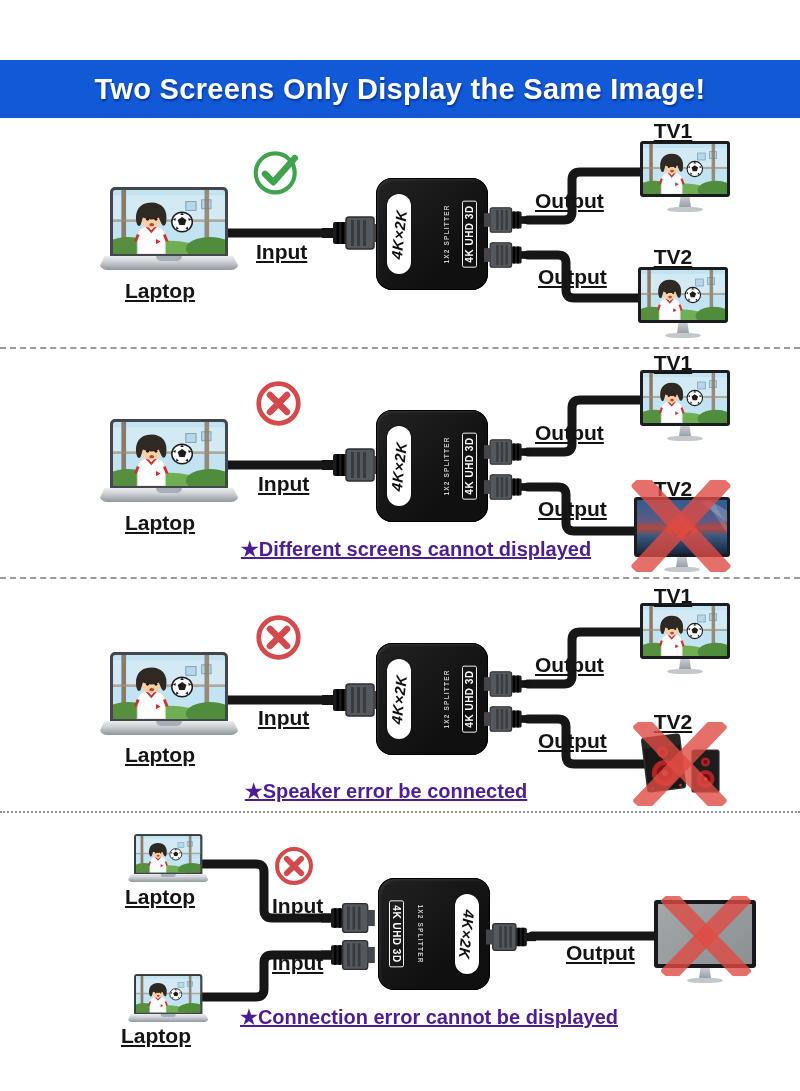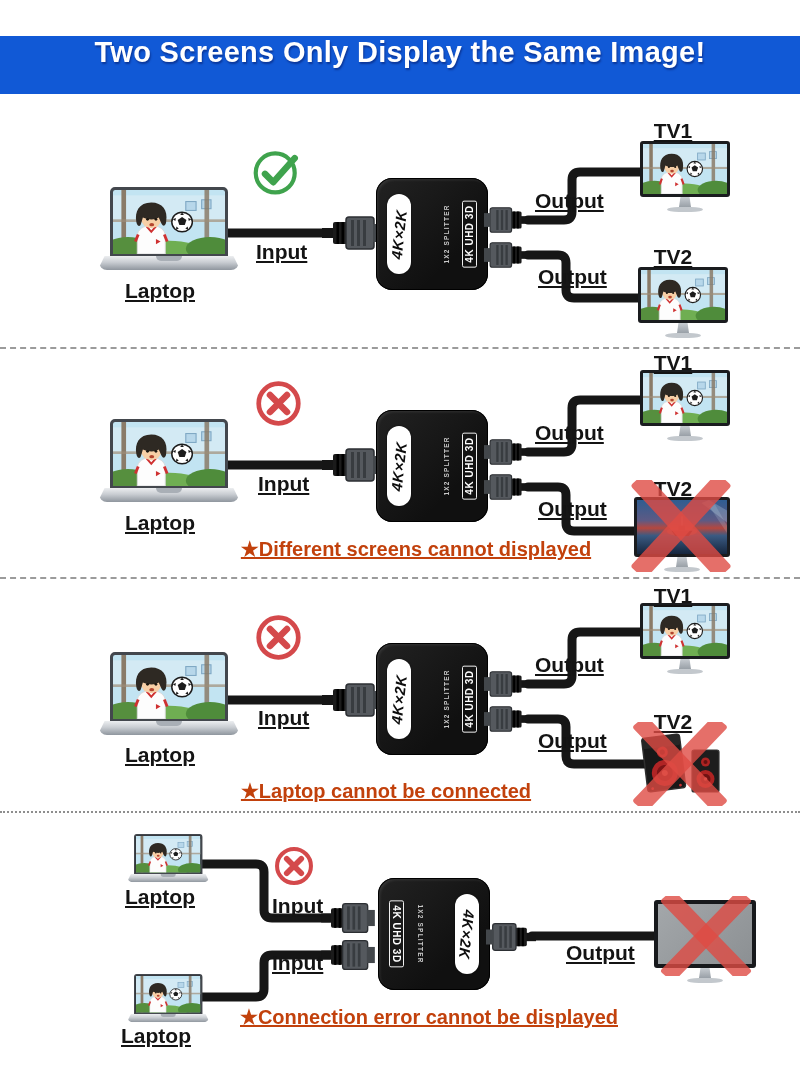--- a/index.html
+++ b/index.html
@@ -1,24 +1,24 @@
 <!DOCTYPE html>
 <html><head>
 <meta charset="utf-8">
 <style>
   html,body{margin:0;padding:0;background:#fff;font-family:"Liberation Sans",sans-serif;}
   #stage{position:relative;width:800px;height:1091px;background:#fff;overflow:hidden;}
   .abs{position:absolute;}
-  .banner{left:0;top:36px;width:800px;height:58px;background:#1159d6;display:flex;align-items:flex-start;justify-content:center;}
+  .banner{left:0;top:60px;width:800px;height:58px;background:#1159d6;display:flex;align-items:center;justify-content:center;}
   .banner span{color:#fff;font-size:29px;font-weight:700;letter-spacing:.3px;text-shadow:1px 2px 2px rgba(0,0,60,.4);white-space:nowrap;}
   .sep{left:0;width:800px;height:0;border-top:2px dashed #9b9b9b;}
   .sep.dotted{border-top-style:dotted;border-top-color:#8e8e8e;}
   .label{font-weight:700;font-size:21px;color:#141414;white-space:nowrap;}
   .label.center{text-align:center;}
-  .caption{font-weight:700;font-size:20px;color:#c2410c;text-align:center;white-space:nowrap;}
+  .caption{font-weight:700;font-size:20px;color:#4c1d95;text-align:center;white-space:nowrap;}
   .cables{left:0;top:0;width:800px;height:1091px;z-index:1;pointer-events:none;}
   .cable{fill:none;stroke:#161616;stroke-width:9;stroke-linecap:round;stroke-linejoin:round;}
   .z2{z-index:2;} .z3{z-index:3;} .z4{z-index:4;text-decoration:underline;} .z5{z-index:5;}
   .scene{display:block;width:100%;height:100%;}
   
   .lap-screen{width:112px;height:64px;border:3px solid #43474d;border-bottom-width:2px;border-radius:5px 5px 0 0;background:#111;overflow:hidden;}
   .lap-base{position:relative;width:140px;height:14px;margin-left:-11px;background:linear-gradient(180deg,#eceef0 0%,#c9cdd2 45%,#8f969e 100%);clip-path:polygon(4% 0,96% 0,100% 82%,98% 100%,2% 100%,0 82%);border-radius:0 0 8px 8px;}
   .lap-base::before{content:"";position:absolute;left:50%;top:0;transform:translateX(-50%);width:26px;height:5px;background:#a9afb6;border-radius:0 0 6px 6px;}
   
   .tv-screen{border:3px solid #1a1c1f;background:#000;border-radius:3px;width:84px;height:50px;overflow:hidden;}
@@ -337,21 +337,21 @@
     </div>
 
     <div class="abs label center z4" style="left:642px;top:710px;width:62px">TV2</div>
     <svg class="abs z2" style="left:636px;top:730px;width:92px;height:66px" viewBox="0 0 92 66">
         <use href="#speakers"></use>
       </svg>
     <svg class="abs z5" style="left:628px;top:722px;width:104px;height:84px" viewBox="0 0 100 86" preserveAspectRatio="none">
         <use href="#red-x"></use>
       </svg>
 
-    <div class="abs caption z4" style="left:238px;top:779px;width:296px">★Laptop cannot be connected</div>
+    <div class="abs caption z4" style="left:238px;top:779px;width:296px">★Speaker error be connected</div>
   </div>
 
   <div class="abs sep dotted" style="top:811px"></div>
 
   <div>
     <div class="abs z2" style="left:134px;top:834px;transform:scale(.58);transform-origin:0 0">
       <div class="lap-screen">
         <svg class="scene" viewBox="0 0 120 72" preserveAspectRatio="none">
             <use href="#scene-anime"></use>
           </svg>

